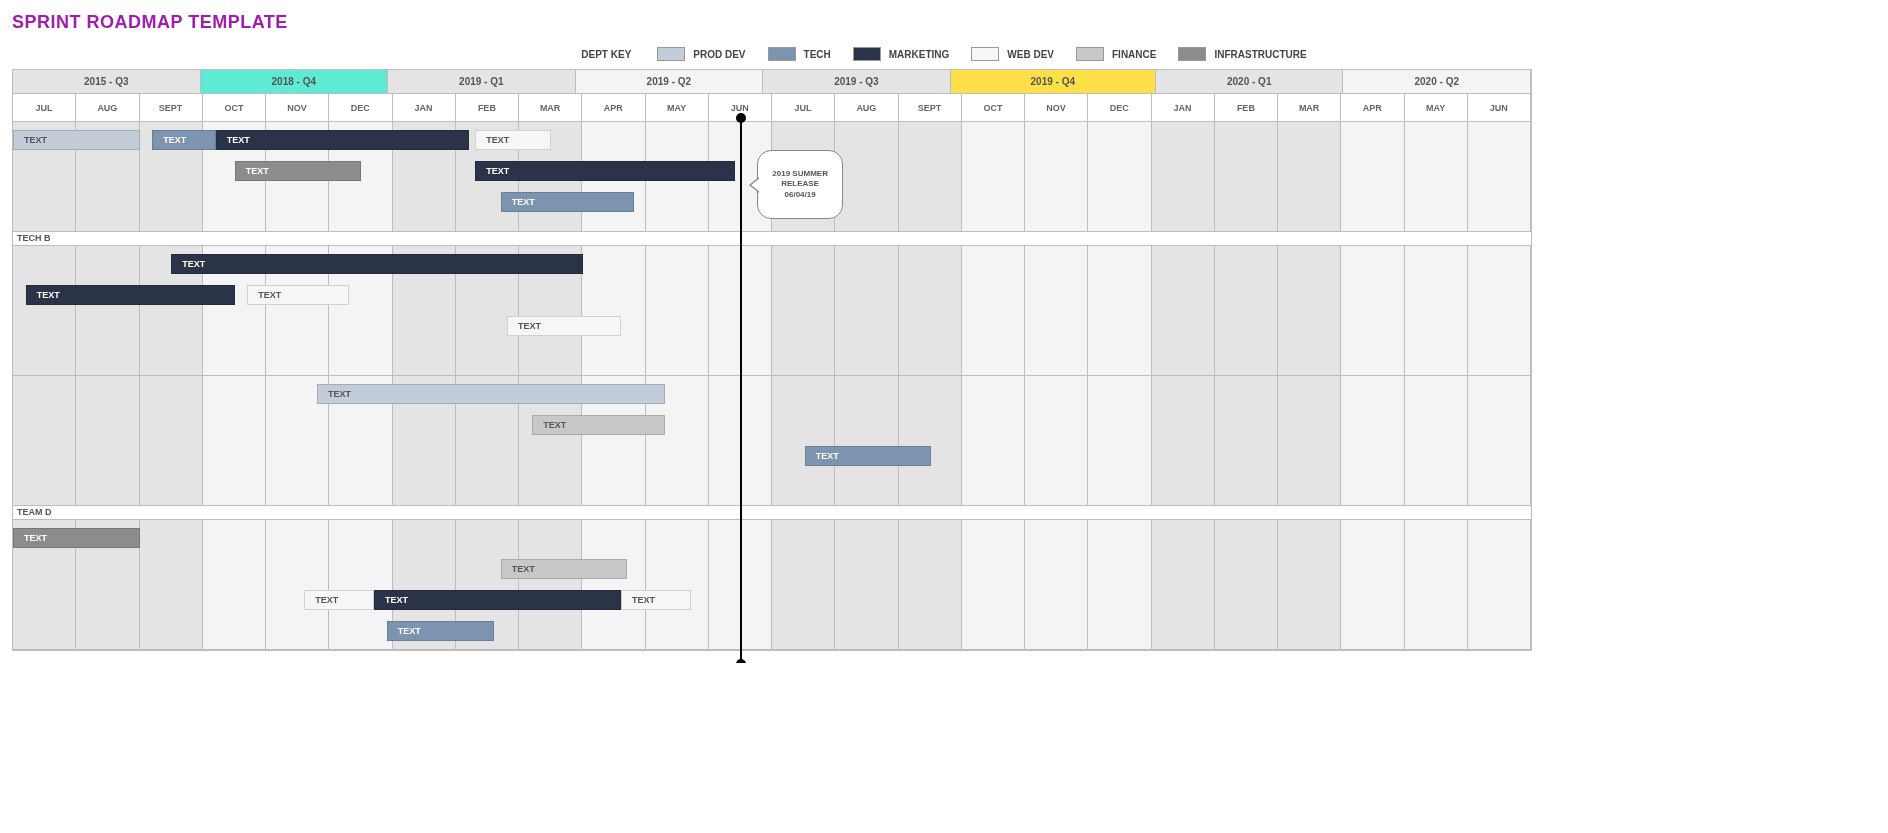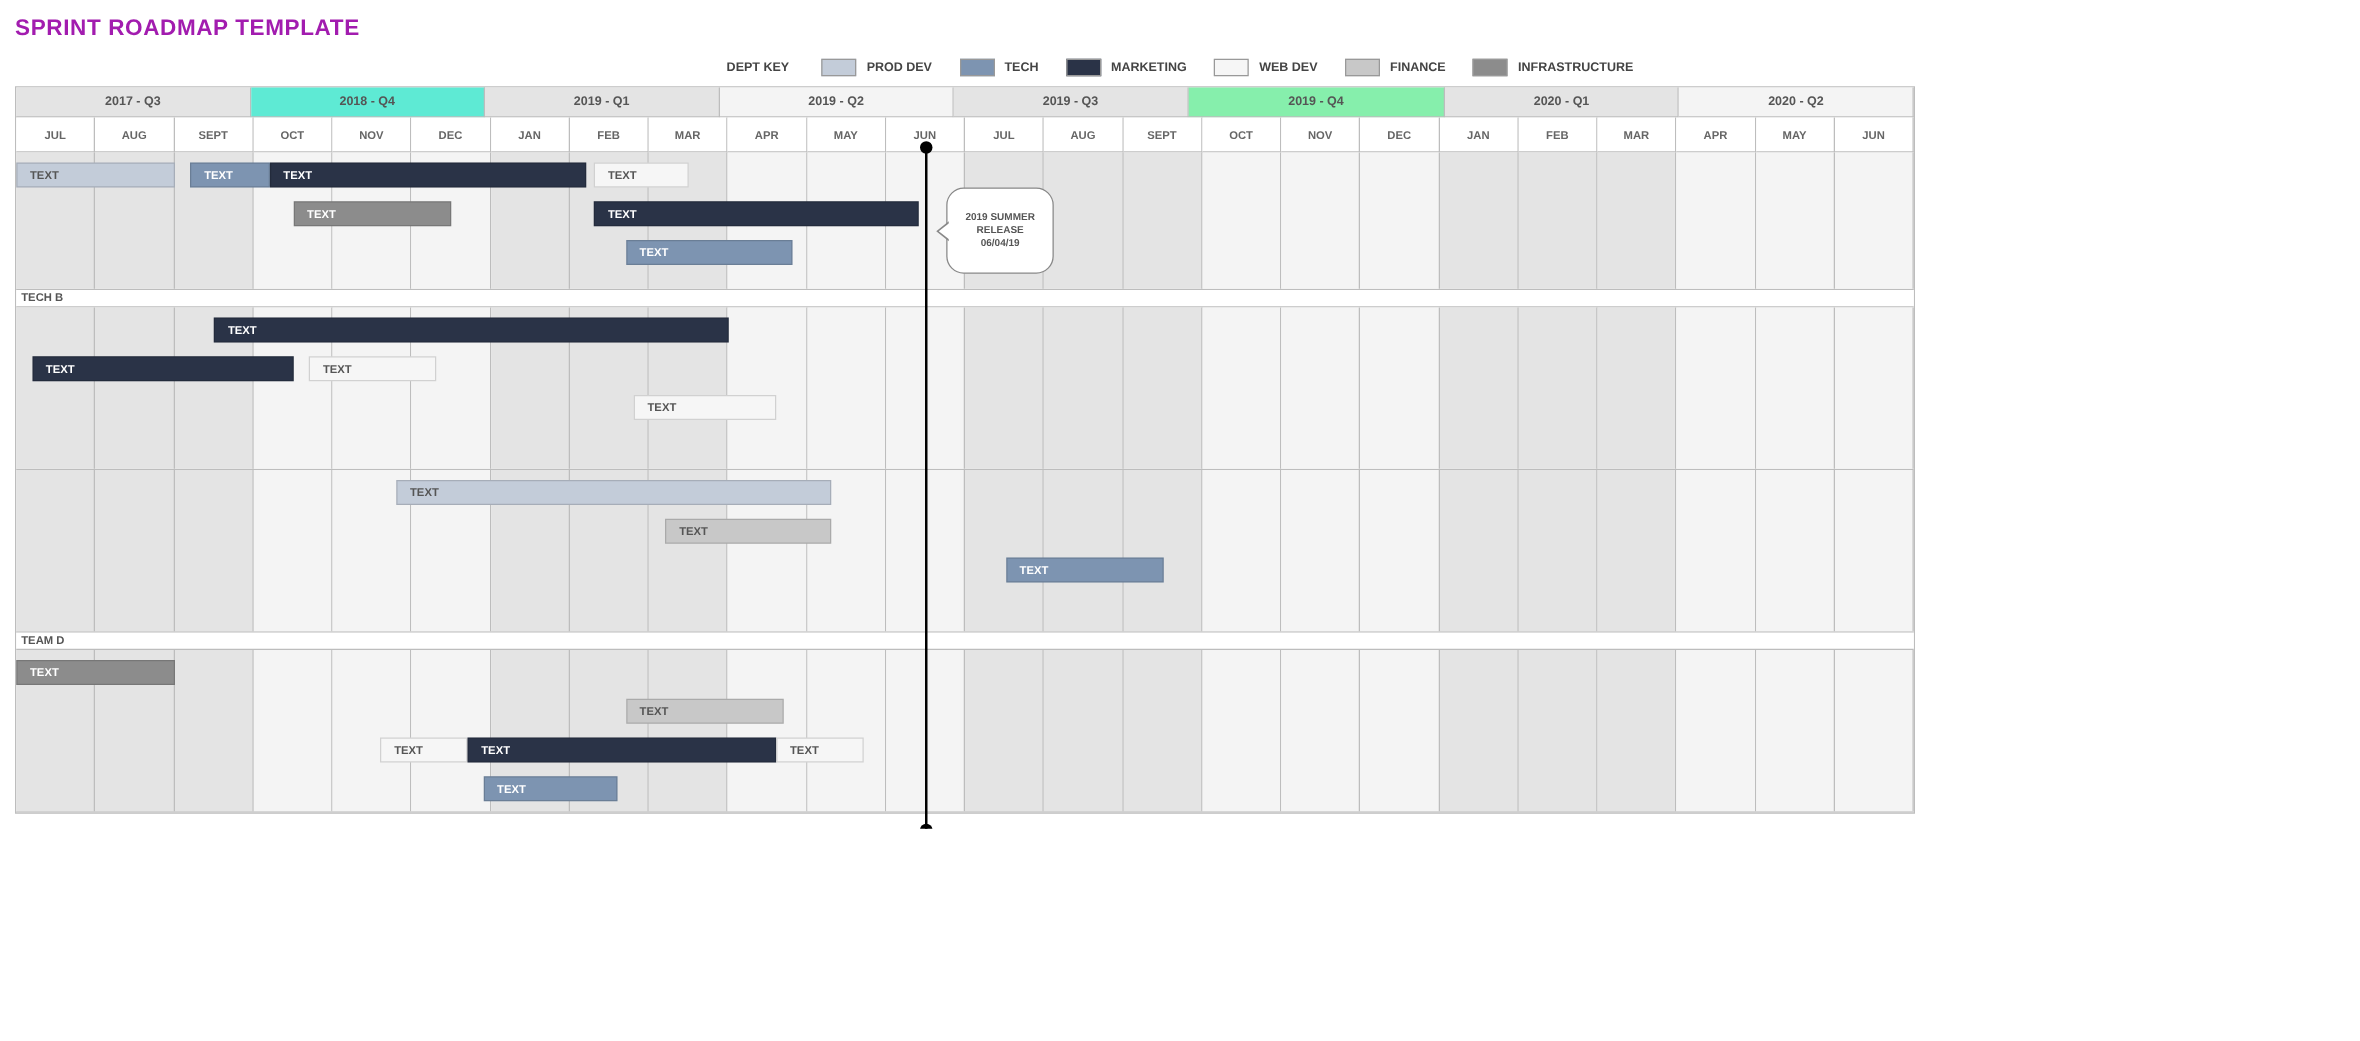--- a/index.html
+++ b/index.html
@@ -52,26 +52,26 @@
       <span>FINANCE</span>
     </div>
     <div class="legend-item">
       <span class="swatch" style="background: rgb(140, 140, 140);"></span>
       <span>INFRASTRUCTURE</span>
     </div>
   </div>
 
 <div class="chart">
   <div class="row quarter-row">
-      <div class="cell" style="width: 190px; background: rgb(228, 228, 228);">2017 - Q3</div>
+      <div class="cell" style="width: 190px; background: rgb(228, 228, 228);">2015 - Q3</div>
       <div class="cell" style="width: 190px; background: #5eead4;">2018 - Q4</div>
       <div class="cell" style="width: 190px; background: rgb(228, 228, 228);">2019 - Q1</div>
       <div class="cell" style="width: 190px; background: rgb(244, 244, 244);">2019 - Q2</div>
       <div class="cell" style="width: 190px; background: rgb(228, 228, 228);">2019 - Q3</div>
-      <div class="cell" style="width: 208px; background: #86efac;">2019 - Q4</div>
+      <div class="cell" style="width: 208px; background: #fde047;">2019 - Q4</div>
       <div class="cell" style="width: 190px; background: rgb(228, 228, 228);">2020 - Q1</div>
       <div class="cell" style="width: 190px; background: rgb(244, 244, 244);">2020 - Q2</div>
     </div>
   <div class="row month-row">
       <div class="cell" style="width: 63.3333px;">JUL</div>
       <div class="cell" style="width: 63.3333px;">AUG</div>
       <div class="cell" style="width: 63.3333px;">SEPT</div>
       <div class="cell" style="width: 63.3333px;">OCT</div>
       <div class="cell" style="width: 63.3333px;">NOV</div>
       <div class="cell" style="width: 63.3333px;">DEC</div>

